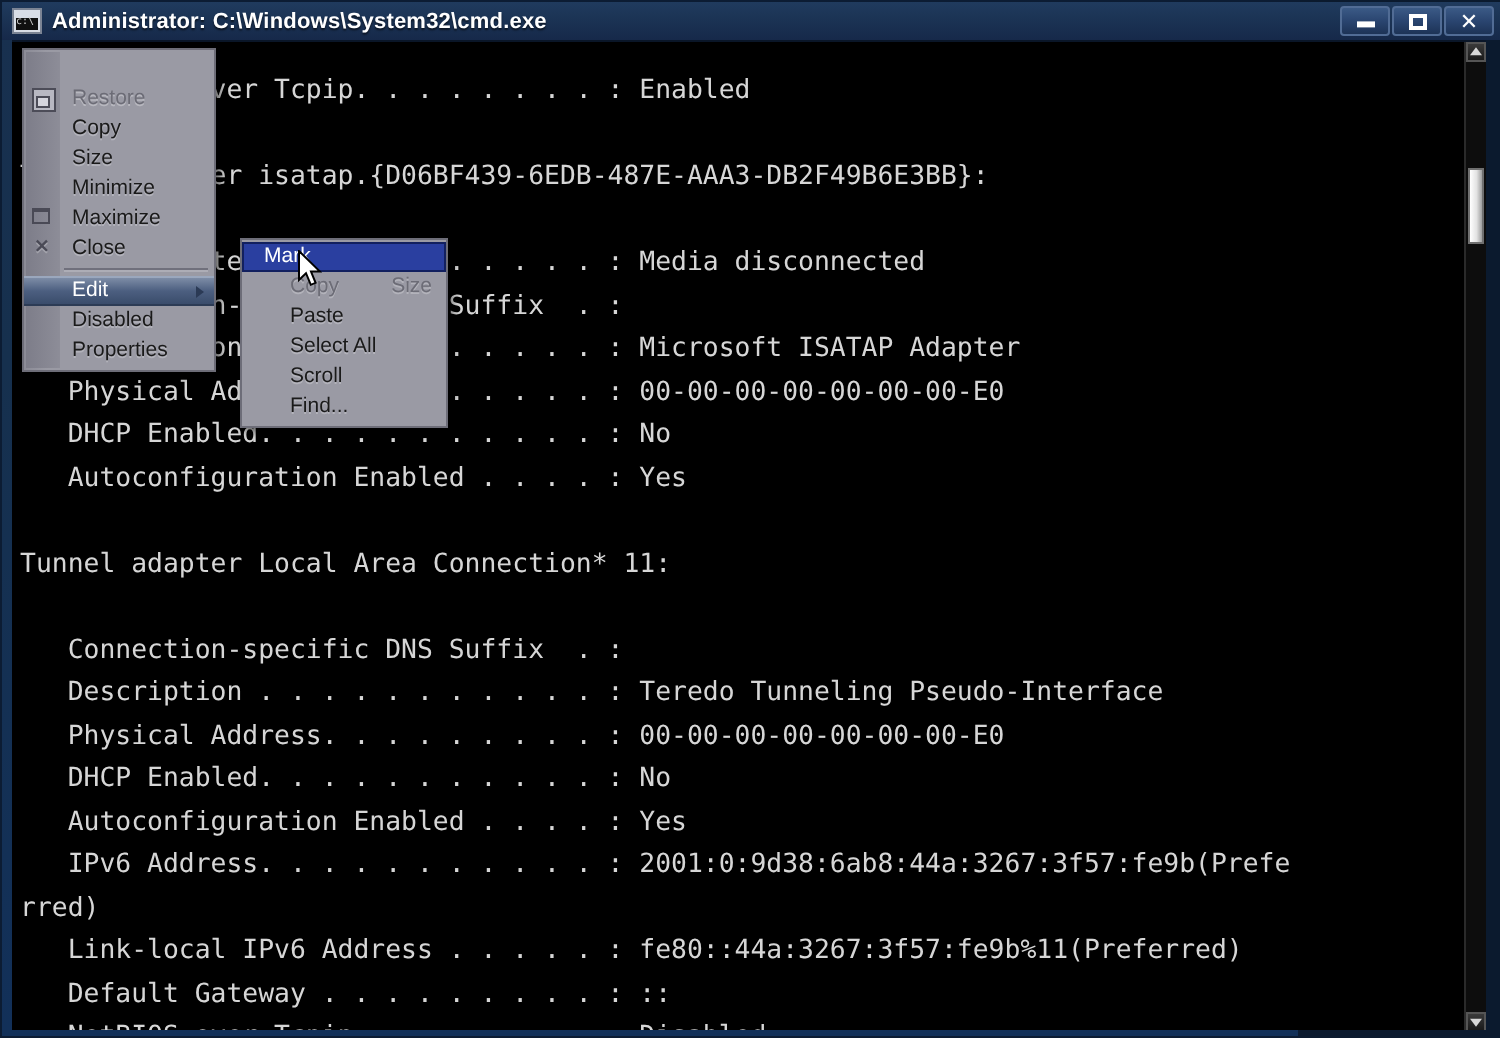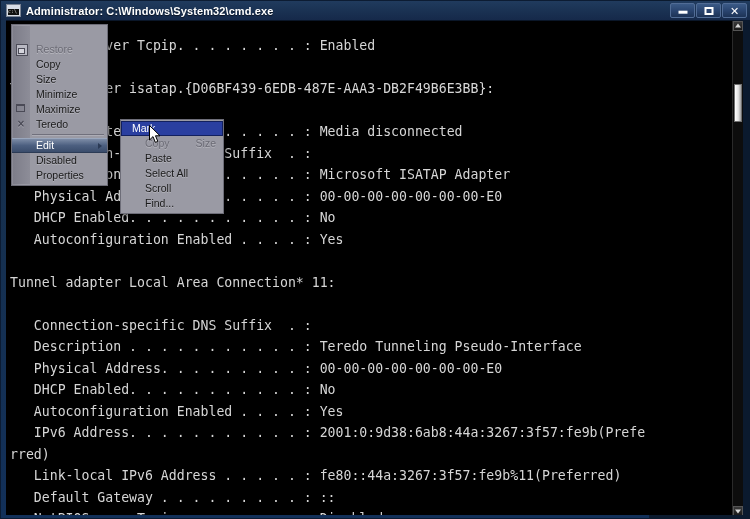--- a/index.html
+++ b/index.html
@@ -368,21 +368,21 @@
     <div class="menu-item">
       <span class="menu-gutter-icon gi-min"></span>
       <span>Minimize</span>
     </div>
     <div class="menu-item">
       <span class="menu-gutter-icon gi-max"></span>
       <span>Maximize</span>
     </div>
     <div class="menu-item">
       <span class="menu-gutter-icon gi-close">×</span>
-      <span>Teredo</span>
+      <span>Close</span>
     </div>
     <div class="menu-sep"></div>
     <div class="menu-item selected">
       <span>Edit</span>
       <span class="submenu-arrow"></span>
     </div>
     <div class="menu-item">
       <span>Disabled</span>
     </div>
     <div class="menu-item">

